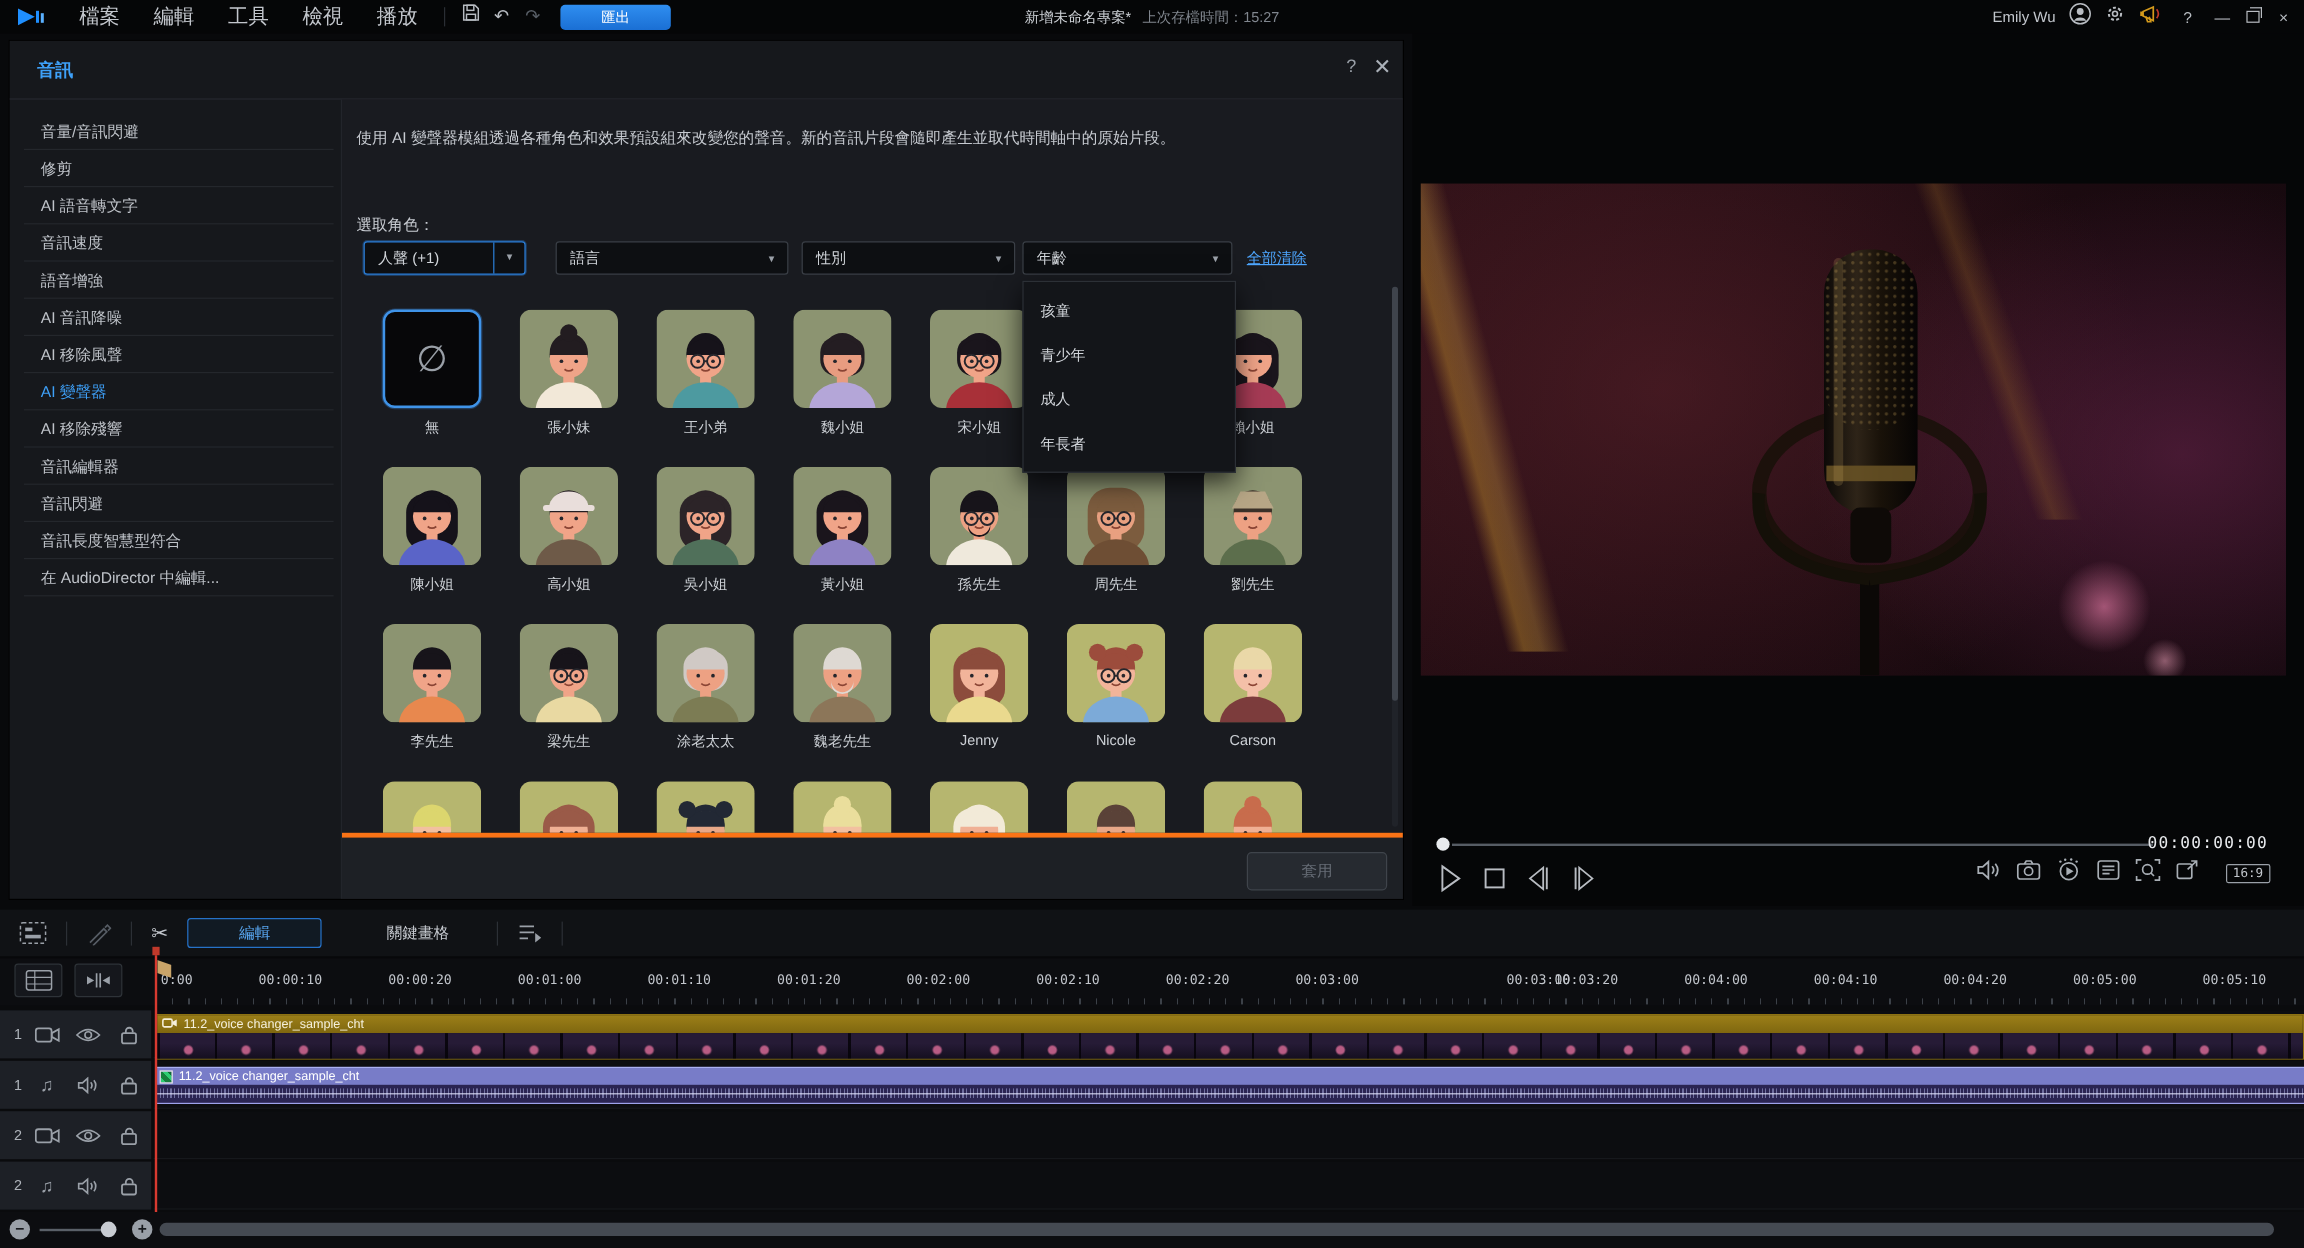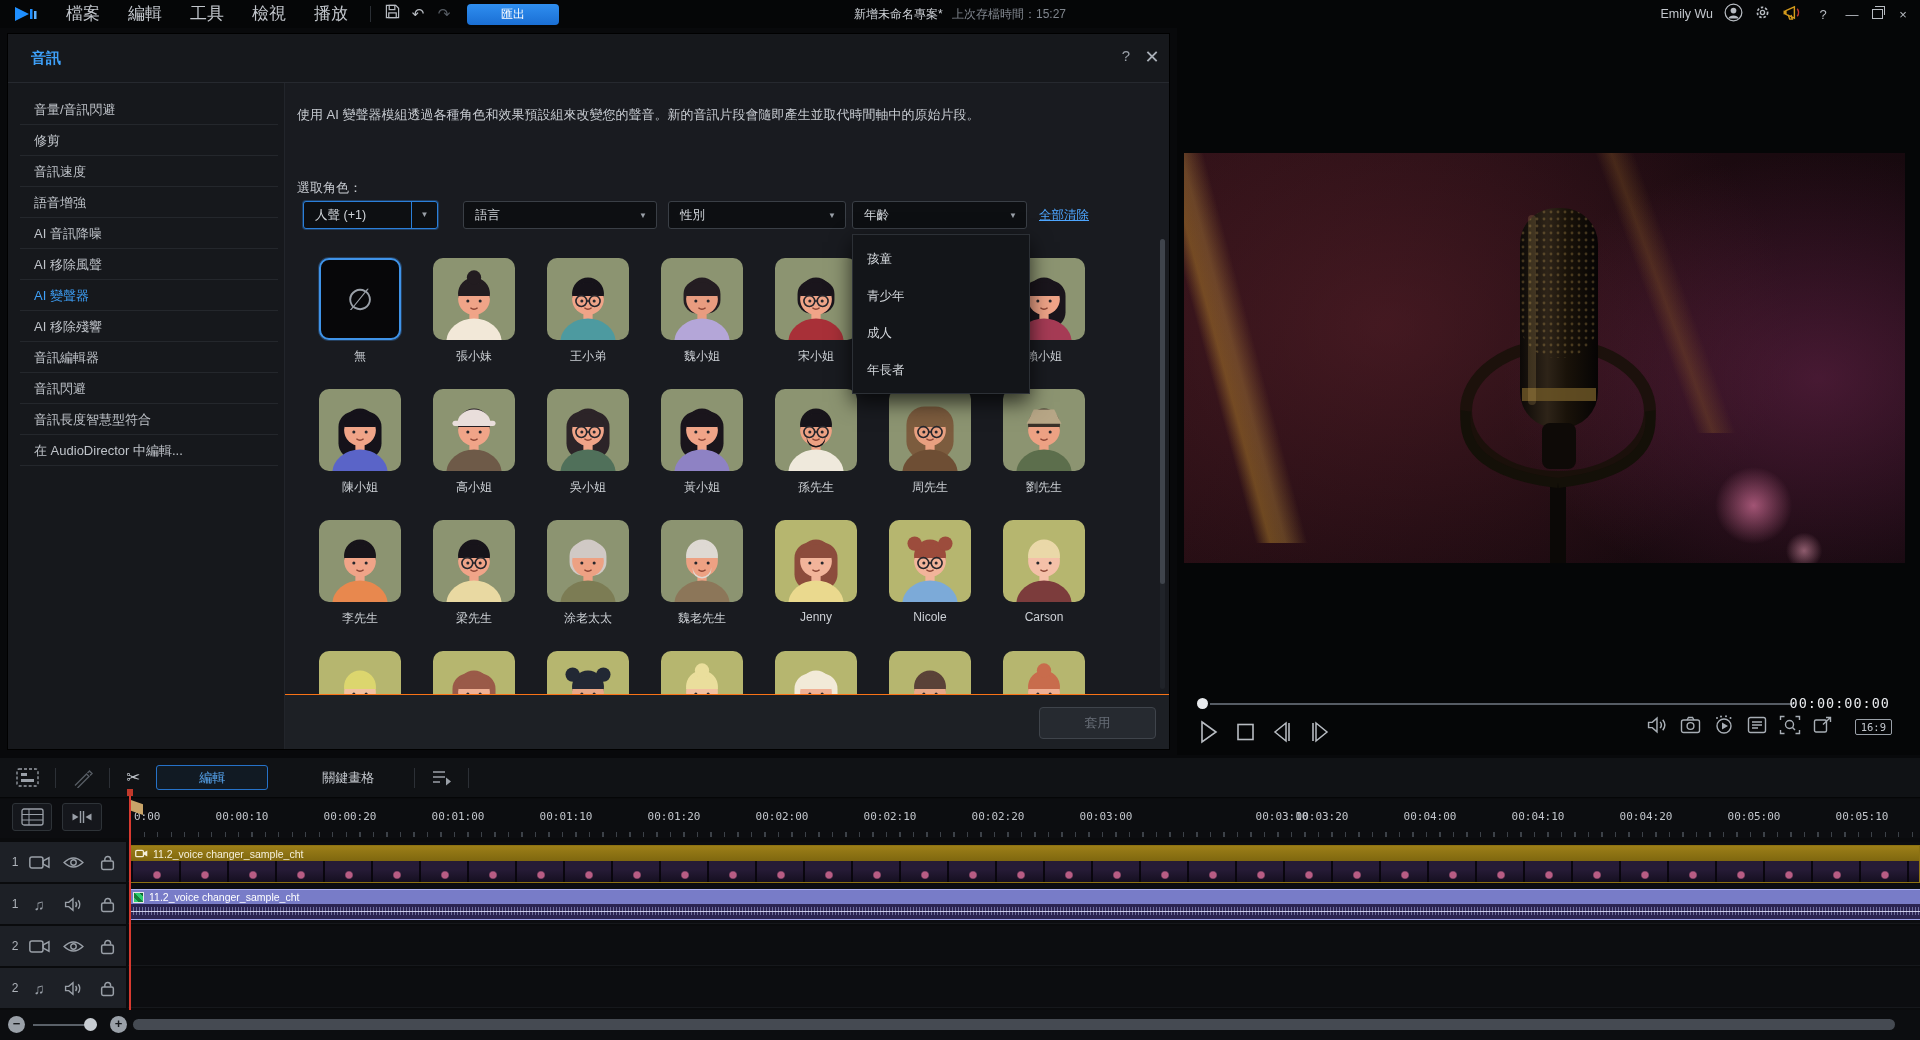--- a/index.html
+++ b/index.html
@@ -44,21 +44,21 @@
   .filter-arrow{width:26px;text-align:center;font-size:8px;color:#9aa0a8;}
   .filter-box.primary .filter-arrow{border-left:1px solid #2b7fd9;line-height:26px;}
   .clear-all{position:absolute;left:1031px;top:173px;font-size:12.5px;color:#4da6ff;text-decoration:underline;}
   .grid-clip{position:absolute;left:276px;top:205px;width:877px;height:457px;overflow:hidden;}
   .tile{position:absolute;width:82px;height:82px;border-radius:10px;overflow:hidden;}
   .tile svg{display:block;}
   .tile-label{position:absolute;width:114px;text-align:center;font-size:12px;color:#ccd0d5;white-space:nowrap;}
   .none-tile{background:#070709;border:2px solid #3f93e8;display:flex;align-items:center;justify-content:center;color:#9aa0a8;font-size:30px;box-shadow:0 0 0 1px rgba(63,147,232,.3);}
   .dlg-scrollbar{position:absolute;left:1152px;top:205px;width:5px;height:450px;background:#202329;border-radius:3px;}
   .dlg-scrollthumb{position:absolute;left:0;top:0;width:5px;height:345px;background:#3f444c;border-radius:3px;}
-  .dlg-footer{position:absolute;left:277px;right:0;bottom:0;height:55px;background:#1d2025;border-top:1px solid #f97316;}
+  .dlg-footer{position:absolute;left:277px;right:0;bottom:0;height:55px;background:#1d2025;border-top:4px solid #f97316;}
   .apply-btn{position:absolute;right:13px;top:12px;width:117px;height:32px;background:#262a30;border:1px solid #3f444b;border-radius:4px;color:#666c75;font-size:13px;text-align:center;line-height:30px;}
   .age-menu{position:absolute;left:844px;top:200px;width:178px;height:160px;background:#131519;border:1px solid #2c3036;box-shadow:0 8px 20px rgba(0,0,0,.7);z-index:30;padding-top:6px;}
   .age-option{height:37px;line-height:37px;padding-left:14px;font-size:12.5px;color:#d2d6db;cursor:default;}
 
   
   .preview{position:absolute;left:1177px;top:28px;width:743px;height:727px;background:#050607;}
   .video{position:absolute;left:7px;top:125px;width:721px;height:410px;overflow:hidden;
     background:
       radial-gradient(circle 55px at 79% 86%, rgba(242,130,175,.6), transparent 70%),
       radial-gradient(circle 26px at 86% 97%, rgba(250,170,195,.5), transparent 70%),
@@ -189,20 +189,21 @@
 <div class="dialog">
   <div class="dlg-title">音訊</div>
   <div class="dlg-help">?</div>
   <div class="dlg-close">✕</div>
   <div class="dlg-divider"></div>
   <div class="content-bg"></div>
   <div class="dlg-vdiv"></div>
   <div class="sidebar">
       <div class="side-item">音量/音訊閃避</div>
       <div class="side-item">修剪</div>
+      <div class="side-item">AI 語音轉文字</div>
       <div class="side-item">音訊速度</div>
       <div class="side-item">語音增強</div>
       <div class="side-item">AI 音訊降噪</div>
       <div class="side-item">AI 移除風聲</div>
       <div class="side-item active">AI 變聲器</div>
       <div class="side-item">AI 移除殘響</div>
       <div class="side-item">音訊編輯器</div>
       <div class="side-item">音訊閃避</div>
       <div class="side-item">音訊長度智慧型符合</div>
       <div class="side-item">在 AudioDirector 中編輯...</div>

